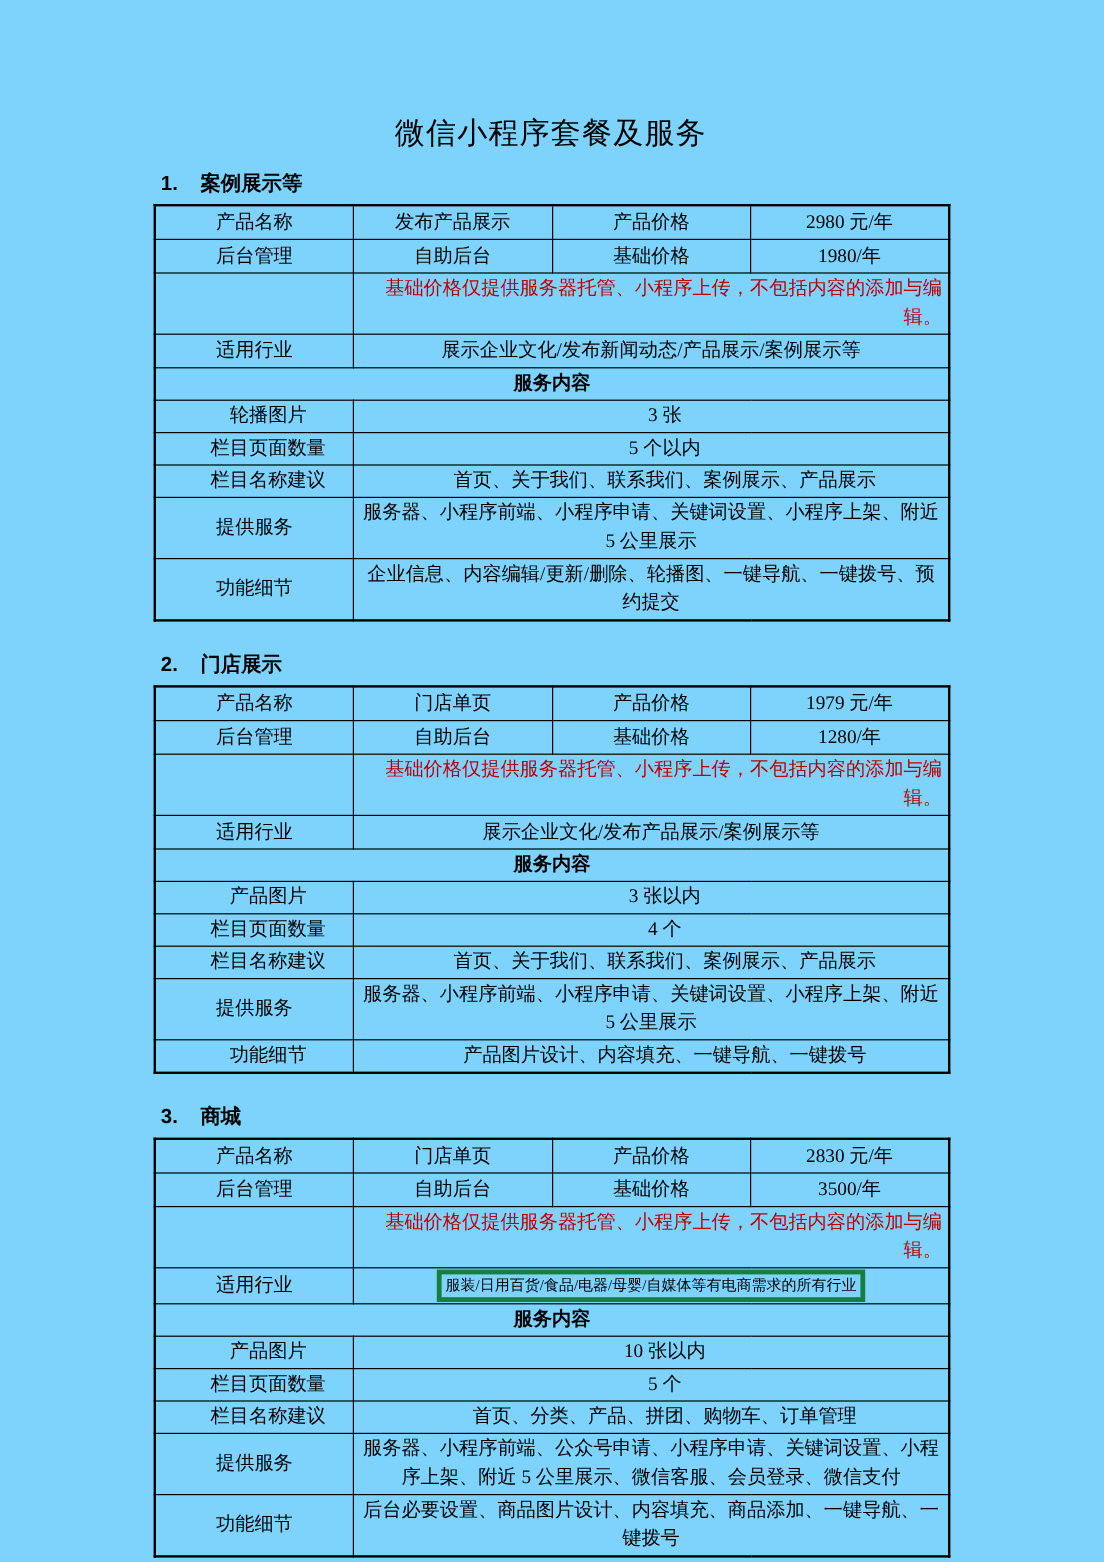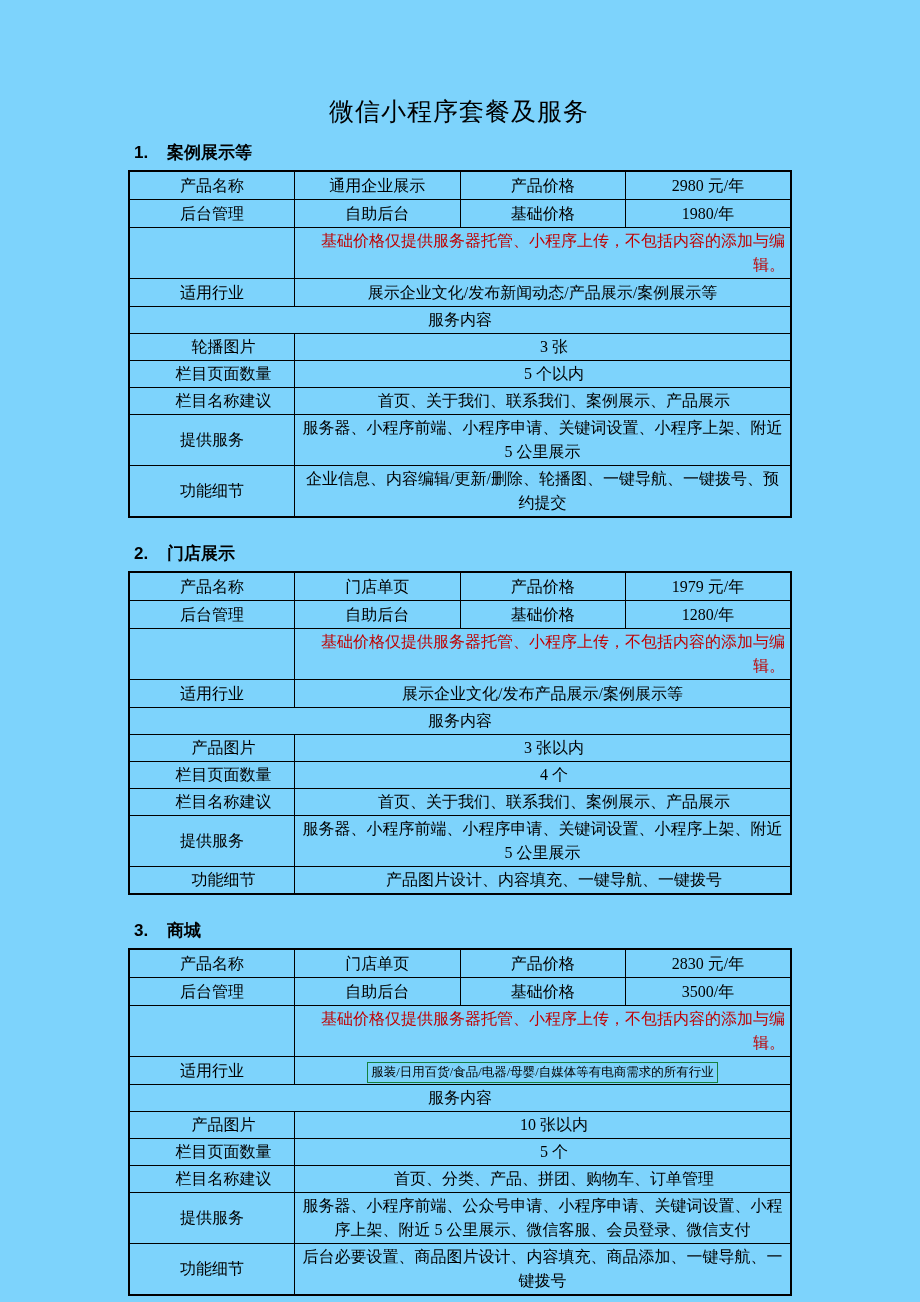--- a/index.html
+++ b/index.html
@@ -55,32 +55,32 @@
     text-align: center;
     vertical-align: middle;
     font-size: 16px;
     line-height: 24px;
     padding: 1px 5px;
     overflow: hidden;
   }
   tr.r-info td    { height: 25px; }
   tr.r-note td    { height: 25px; text-align: right; }
   tr.r-industry td{ height: 25px; }
-  tr.r-svchead td { height: 21px; font-weight: 400; border-radius: 13px; }
+  tr.r-svchead td { height: 21px; font-weight: 700; border-radius: 13px; }
   tr.r-simple td  { height: 24px; padding-left: 28px; }
   td.note-cell {
     color: #C00000;
     font-size: 13.5px;
   }
   td.small-text { font-size: 14.5px; line-height: 23px; }
   .boxed-industry {
     display: inline-block;
     font-size: 12.5px;
     line-height: 17px;
-    border: 1px solid #15803d;
+    border: 4px solid #15803d;
     padding: 1px 3px;
   }
 </style>
 </head>
 <body>
 
 <div class="page">
 
   <h1 class="doc-title">微信小程序套餐及服务</h1>
 
@@ -91,21 +91,21 @@
   <table class="pkg">
     <colgroup>
         <col>
         <col>
         <col>
         <col>
       </colgroup>
     <tbody>
         <tr class="r-info">
       <td>产品名称</td>
-      <td>通用企业展示</td>
+      <td>发布产品展示</td>
       <td>产品价格</td>
       <td>2980 元/年</td>
     </tr>
     <tr class="r-info">
       <td>后台管理</td>
       <td>自助后台</td>
       <td>基础价格</td>
       <td>1980/年</td>
     </tr>
     <tr class="r-note">

